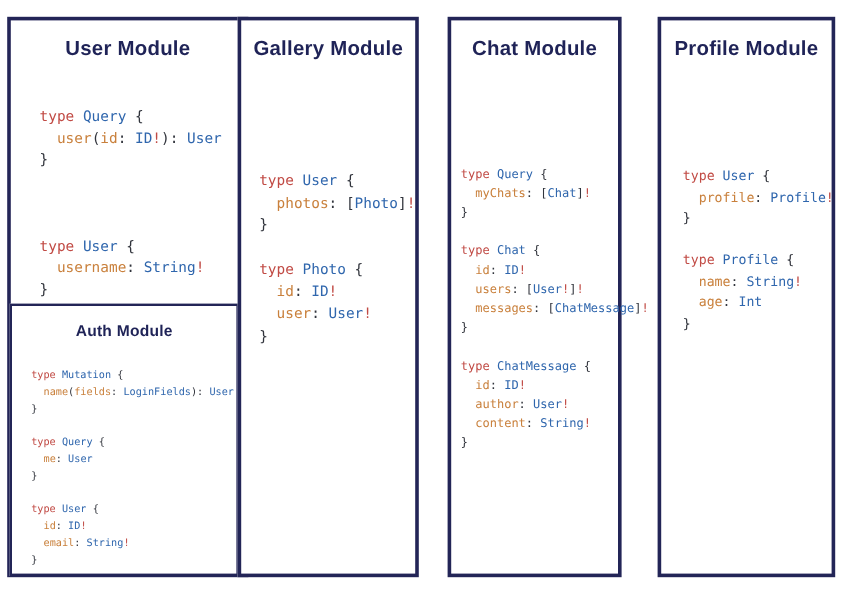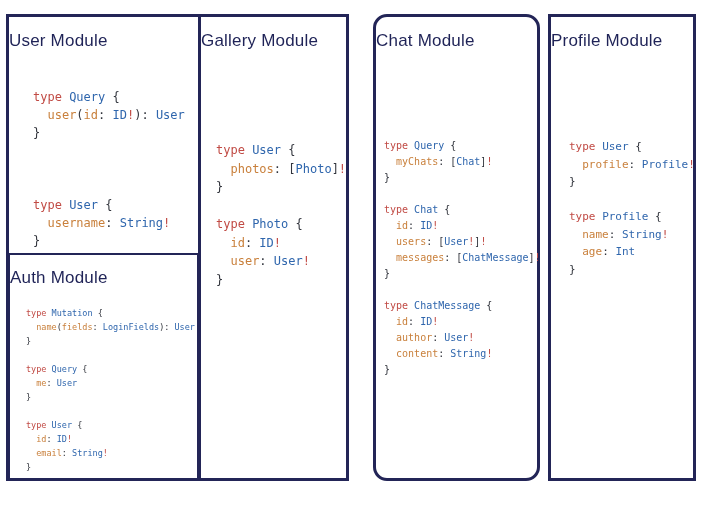--- a/index.html
+++ b/index.html
@@ -17,43 +17,43 @@
   .module-box {
     position: absolute;
     box-sizing: border-box;
     top: 14px;
     height: 467px;
     background: #ffffff;
     border: 3px solid var(--c-border, #232557);
   }
   .box-user    { left: 6px;   width: 201px; }
   .box-gallery { left: 198px; width: 151px; }
-  .box-chat    { left: 373px; width: 167px; border-radius: 14px; }
+  .box-chat    { left: 373px; width: 145px; }
   .box-profile { left: 548px; width: 148px; }
   .box-auth {
     position: absolute;
     box-sizing: border-box;
     left: 8px;
     top: 253px;
     width: 191px;
     height: 227px;
     background: #ffffff;
     border: 2px solid var(--c-border, #232557);
   }
   .module-title {
     margin: 14px 0 0 0;
-    text-align: left;
+    text-align: center;
     font-size: 17px;
-    font-weight: normal;
+    font-weight: bold;
     letter-spacing: 0.2px;
     color: var(--c-heading, #1f2357);
   }
   .box-auth .module-title {
     margin-top: 13px;
-    font-size: 17px;
+    font-size: 13px;
   }
   .code {
     position: absolute;
     margin: 0;
     font-family: "DejaVu Sans Mono", monospace;
     color: var(--c-pn, #31343c);
   }
   .code .line { white-space: pre; }
   .code-user    { left: 24px; top: 71px;  font-size: 12px;   line-height: 18px; }
   .code-gallery { left: 15px; top: 124px; font-size: 12px;   line-height: 18.5px; }

